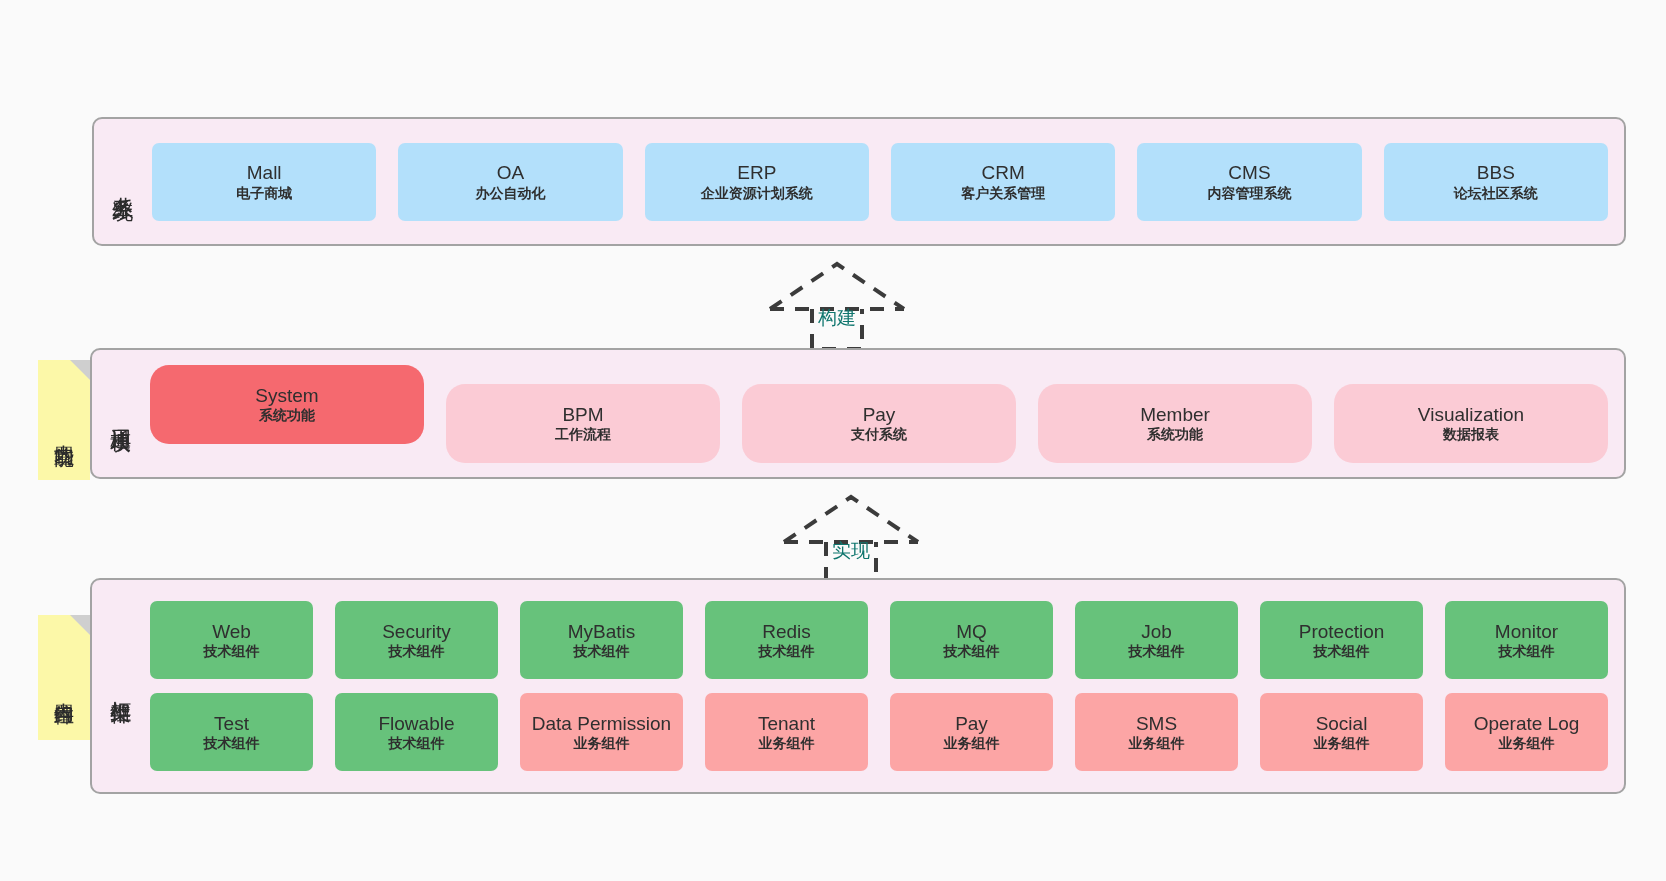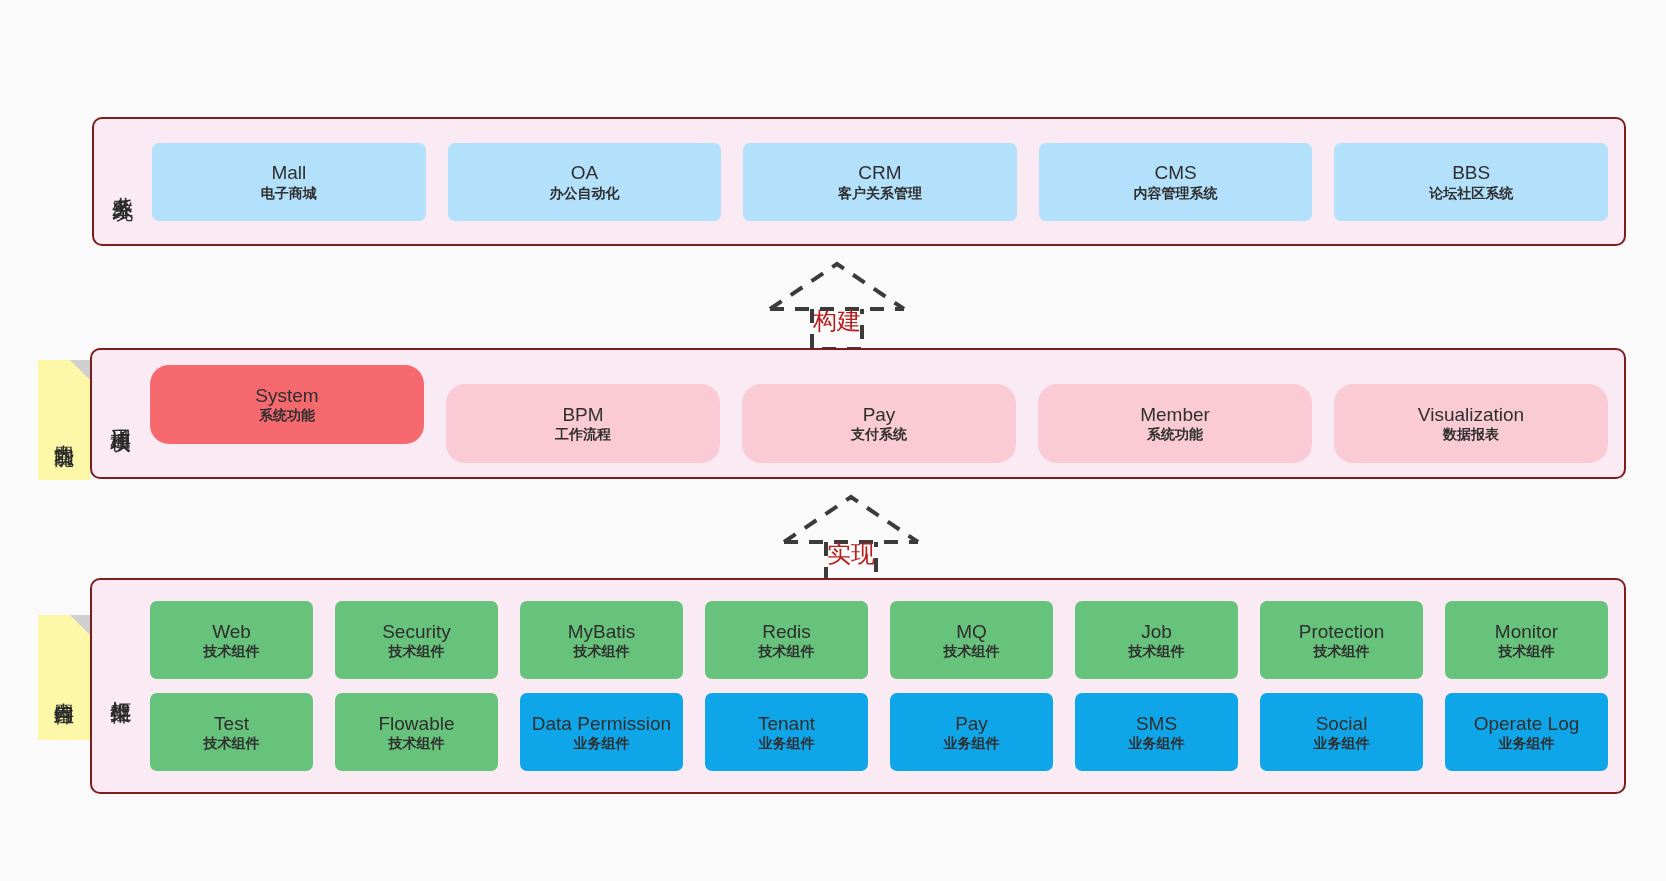--- a/index.html
+++ b/index.html
@@ -20,21 +20,21 @@
   #canvas {
     position: relative;
     width: 1666px;
     height: 881px;
   }
 
   
   .layer {
     position: absolute;
     background: #F9EAF4;
-    border: 2px solid #7f1d1d;
+    border: 2px solid #a3a3a3;
     border-radius: 10px;
     box-sizing: border-box;
     display: flex;
     align-items: stretch;
   }
   .layer-title {
     flex: 0 0 auto;
     width: 34px;
     display: flex;
     align-items: center;
@@ -81,21 +81,21 @@
   }
   .node .n-cn {
     font-size: 14px;
     color: #2f2f2f;
     font-weight: bold;
   }
   .node.blue   { background: #B3E0FB; }
   .node.red    { background: #F5696F; }
   .node.pink   { background: #FBCBD5; margin-top: 19px; }
   .node.green  { background: #67C27B; }
-  .node.lgreen { background: #0ea5e9; }
+  .node.lgreen { background: #fca5a5; }
 
   
   #layer-business .node { height: 78px; }
   #layer-common   .node { height: 79px; border-radius: 19px; }
   #layer-frame    .node { height: 78px; }
 
   
   .sticky {
     position: absolute;
     width: 52px;
@@ -128,22 +128,22 @@
     position: absolute;
     width: 150px;
     height: 92px;
   }
   .arrow svg { display: block; }
   .arrow-label {
     position: absolute;
     left: 50%;
     top: 46px;
     transform: translate(-50%, 0);
-    font-size: 24px;
-    color: #b91c1c;
+    font-size: 19px;
+    color: #0f766e;
     background: transparent;
     white-space: nowrap;
     padding: 0 2px;
   }
 </style>
 </head>
 <body>
 
 <div id="canvas">
 
@@ -155,20 +155,24 @@
         <div class="node blue">
           <span class="n-en">Mall</span>
           <span class="n-cn">电子商城</span>
         </div>
 
         <div class="node blue">
           <span class="n-en">OA</span>
           <span class="n-cn">办公自动化</span>
         </div>
 
+        <div class="node blue">
+          <span class="n-en">ERP</span>
+          <span class="n-cn">企业资源计划系统</span>
+        </div>
 
         <div class="node blue">
           <span class="n-en">CRM</span>
           <span class="n-cn">客户关系管理</span>
         </div>
 
         <div class="node blue">
           <span class="n-en">CMS</span>
           <span class="n-cn">内容管理系统</span>
         </div>

